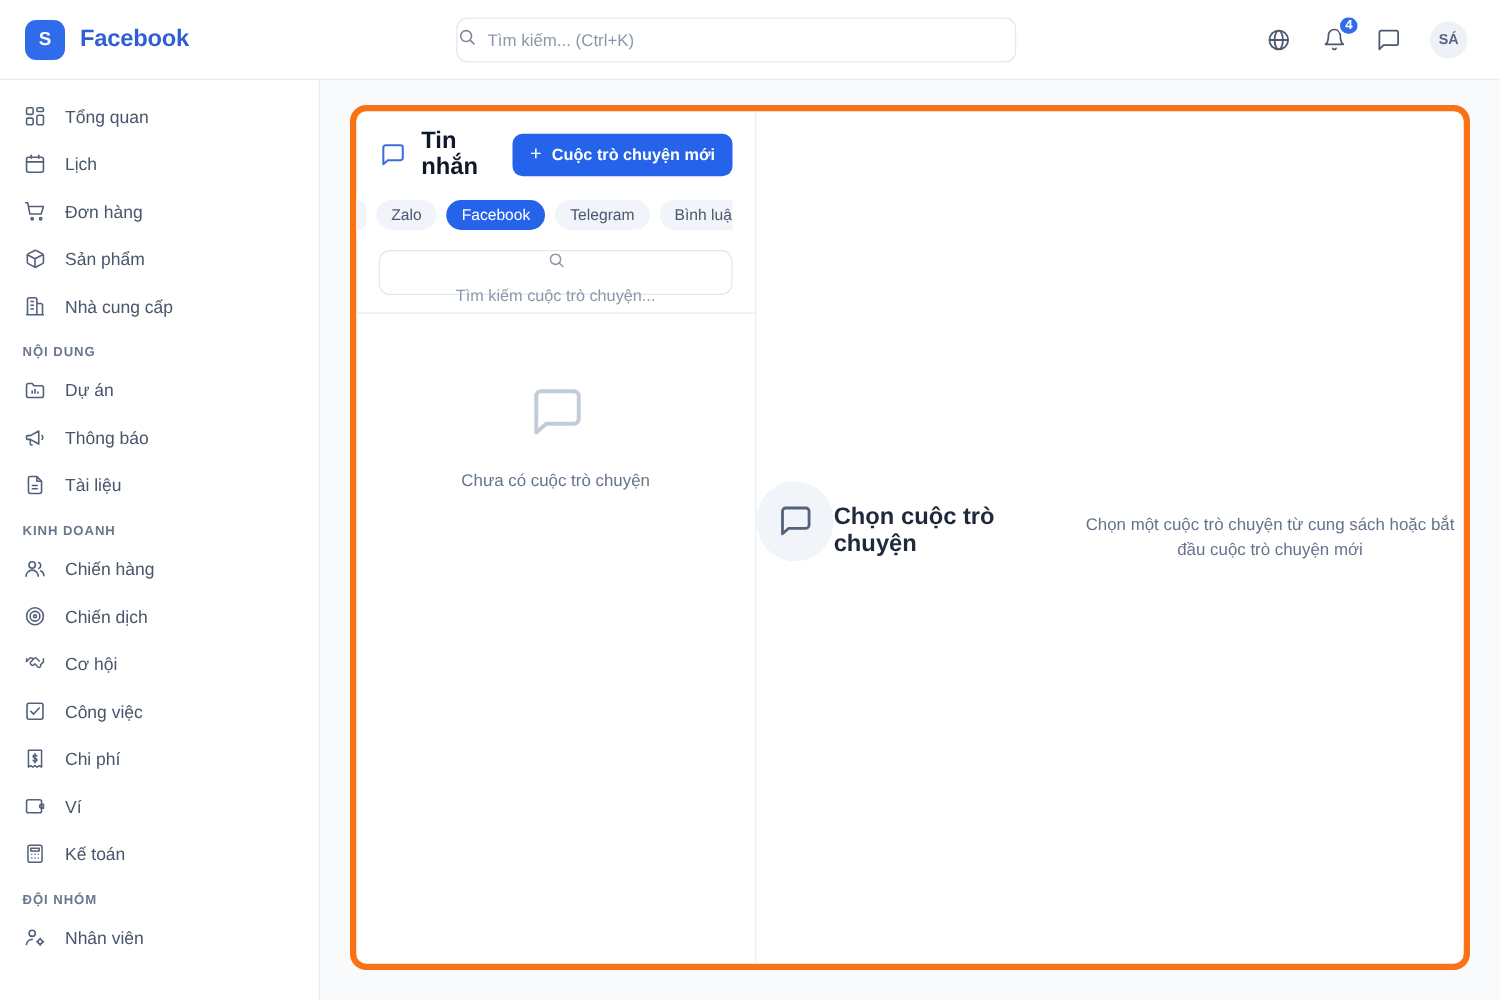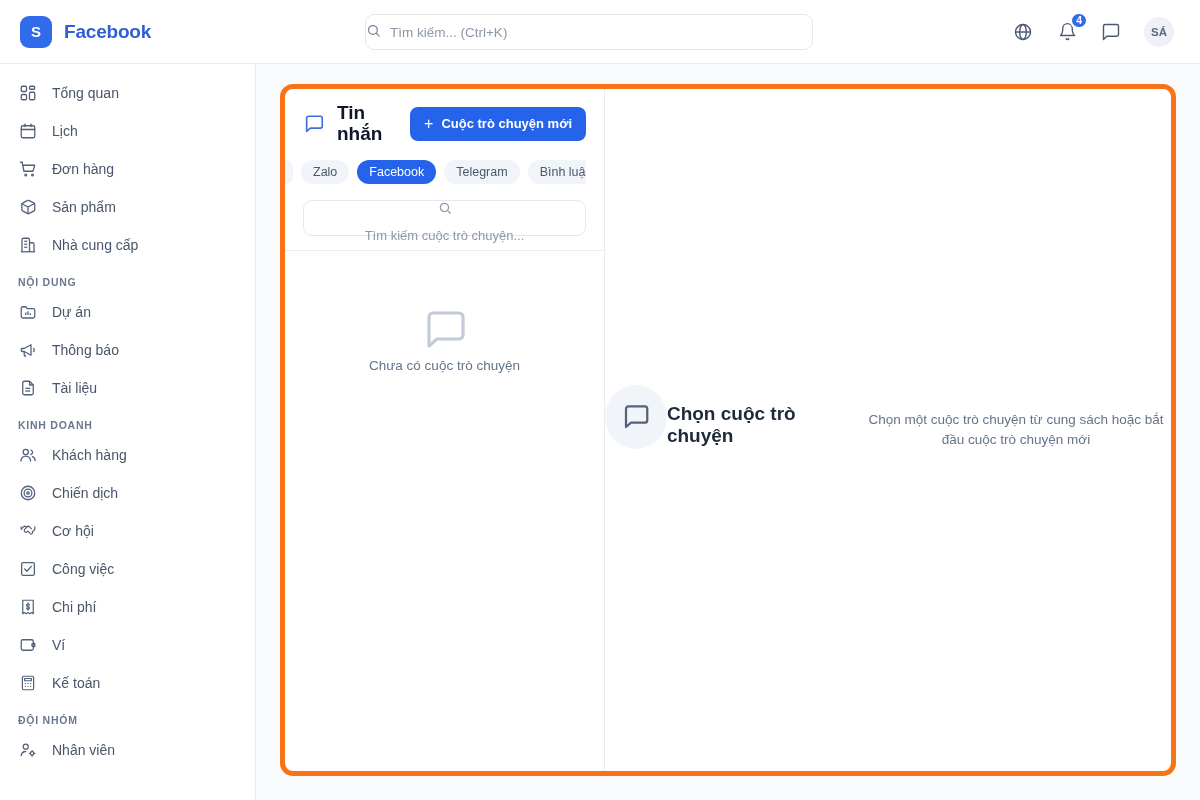--- a/index.html
+++ b/index.html
@@ -127,21 +127,21 @@
   .conv-search {
     margin: 16px 18px 14px 18px;
     height: 36px; border: 1px solid #e2e8f0; border-radius: 9px;
     display: flex; align-items: center; gap: 9px; padding: 0 12px; flex-direction: column;
   }
   .conv-search .ph { font-size: 13px; color: #8c98a9; }
 
   .conv-empty {
     border-top: 1px solid #e8ecf3;
     flex: 1; display: flex; flex-direction: column;
-    align-items: center; padding-top: 55px; 
+    align-items: center; padding-top: 55px; gap: 18px;
   }
   .conv-empty-ico { color: #c3cbd8; }
   .conv-empty-txt { font-size: 13.5px; color: #64748b; }
 
   
   .chat-pane { flex: 1; display: flex; flex-direction: row; align-items: center; justify-content: center; gap: 0; }
   .chat-circle {
     width: 64px; height: 64px; border-radius: 50%;
     background: #f1f5f9; display: flex; align-items: center; justify-content: center;
     color: #55627a; margin-bottom: 26px;
@@ -300,21 +300,21 @@
       <div class="sec-label">KINH DOANH</div>
 
       <div class="nav-item">
         <span class="nav-ico">
           <svg width="18" height="18" viewBox="0 0 24 24" fill="none" stroke="currentColor" stroke-width="1.7" stroke-linecap="round" stroke-linejoin="round">
             <circle cx="9" cy="8" r="3.4"></circle>
               <path d="M2.5 20a6.5 6.5 0 0 1 13 0"></path>
             <path d="M16 5.3a3.4 3.4 0 0 1 0 6.3M18 14.2a6 6 0 0 1 3.5 5.3"></path>
           </svg>
         </span>
-        <span class="nav-label">Khách hàng</span>
+        <span class="nav-label">Chiến hàng</span>
       </div>
 
       <div class="nav-item">
         <span class="nav-ico">
           <svg width="18" height="18" viewBox="0 0 24 24" fill="none" stroke="currentColor" stroke-width="1.7">
             <circle cx="12" cy="12" r="9"></circle>
               <circle cx="12" cy="12" r="5.2"></circle>
               <circle cx="12" cy="12" r="1.6"></circle>
           </svg>
         </span>

